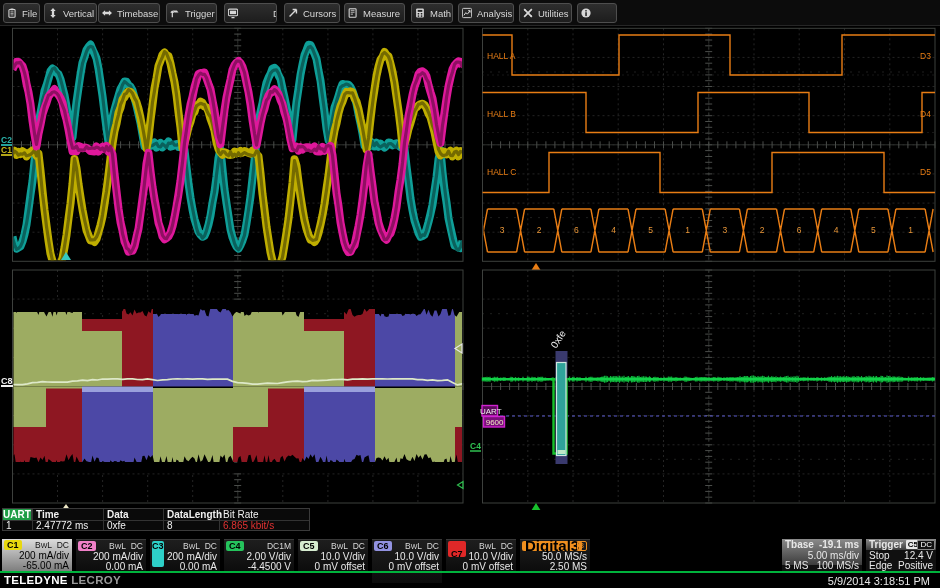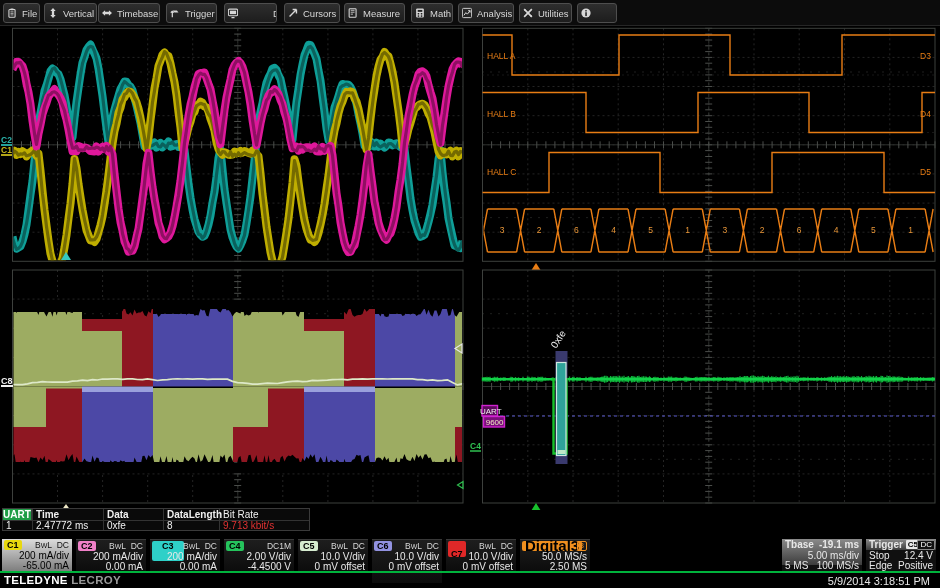--- a/index.html
+++ b/index.html
@@ -258,36 +258,36 @@
  <div style="position:absolute;left:160px;top:0;bottom:0;width:1px;background:#333;"></div>
  <div style="position:absolute;left:216px;top:0;bottom:0;width:1px;background:#333;"></div>
  <div class="tb" style="left:33px;top:0;font-weight:bold;">Time</div>
  <div class="tb" style="left:104px;top:0;font-weight:bold;">Data</div>
  <div class="tb" style="left:164px;top:0;font-weight:bold;">DataLength</div>
  <div class="tb" style="left:220px;top:0;font-weight:normal;">Bit Rate</div>
  <div class="tb" style="left:3px;top:11px;">1</div>
  <div class="tb" style="left:33px;top:11px;">2.47772 ms</div>
  <div class="tb" style="left:104px;top:11px;">0xfe</div>
  <div class="tb" style="left:164px;top:11px;">8</div>
- <div class="tb" style="left:220px;top:11px;color:#e03232;">9.713 kbit/s</div>
+ <div class="tb" style="left:220px;top:11px;color:#e03232;">6.865 kbit/s</div>
 </div>
 <div style="position:absolute;left:2px;top:539px;width:70px;height:32px;background:linear-gradient(#dcdcdc,#7e7e7e);color:#000;font-size:10px;">
       <div style="position:absolute;left:2px;top:1px;padding:0 3px;height:10px;line-height:10px;background:#e8d80e;color:#000;font-weight:bold;font-size:9px;border-radius:2px;">C1</div>
       <div style="position:absolute;right:3px;top:1px;font-size:8.5px;color:#111;">B<span style="font-size:7px">W</span>L&nbsp; DC</div>
       <div style="position:absolute;right:3px;top:11px;">200 mA/div</div>
       <div style="position:absolute;right:3px;top:21px;">-65.00 mA</div>
     </div>
 <div style="position:absolute;left:76px;top:539px;width:70px;height:32px;background:linear-gradient(#1e1e1e,#0c0c0c);color:#e8e8e8;border-top:1px solid #383838;font-size:10px;">
       <div style="position:absolute;left:2px;top:1px;padding:0 3px;height:10px;line-height:10px;background:#f080c8;color:#000;font-weight:bold;font-size:9px;border-radius:2px;">C2</div>
       <div style="position:absolute;right:3px;top:1px;font-size:8.5px;color:#d8d8d8;">B<span style="font-size:7px">W</span>L&nbsp; DC</div>
       <div style="position:absolute;right:3px;top:11px;">200 mA/div</div>
       <div style="position:absolute;right:3px;top:21px;">0.00 mA</div>
     </div>
 <div style="position:absolute;left:150px;top:539px;width:70px;height:32px;background:linear-gradient(#1e1e1e,#0c0c0c);color:#e8e8e8;border-top:1px solid #383838;font-size:10px;">
-      <div style="position:absolute;left:2px;top:1px;padding:0 10px;height:20px;line-height:10px;background:#2ed0c8;color:#000;font-weight:bold;font-size:9px;border-radius:2px;text-align:right;">C3</div>
+      <div style="position:absolute;left:2px;top:1px;padding:0 0;height:26px;line-height:10px;background:#2ed0c8;color:#000;font-weight:bold;font-size:9px;border-radius:2px;text-align:right;">C3</div>
       <div style="position:absolute;right:3px;top:1px;font-size:8.5px;color:#d8d8d8;">B<span style="font-size:7px">W</span>L&nbsp; DC</div>
       <div style="position:absolute;right:3px;top:11px;">200 mA/div</div>
       <div style="position:absolute;right:3px;top:21px;">0.00 mA</div>
     </div>
 <div style="position:absolute;left:224px;top:539px;width:70px;height:32px;background:linear-gradient(#1e1e1e,#0c0c0c);color:#e8e8e8;border-top:1px solid #383838;font-size:10px;">
       <div style="position:absolute;left:2px;top:1px;padding:0 3px;height:10px;line-height:10px;background:#25c35c;color:#000;font-weight:bold;font-size:9px;border-radius:2px;">C4</div>
       <div style="position:absolute;right:3px;top:1px;font-size:8.5px;color:#d8d8d8;">DC1M</div>
       <div style="position:absolute;right:3px;top:11px;">2.00 V/div</div>
       <div style="position:absolute;right:3px;top:21px;">-4.4500 V</div>
     </div>

